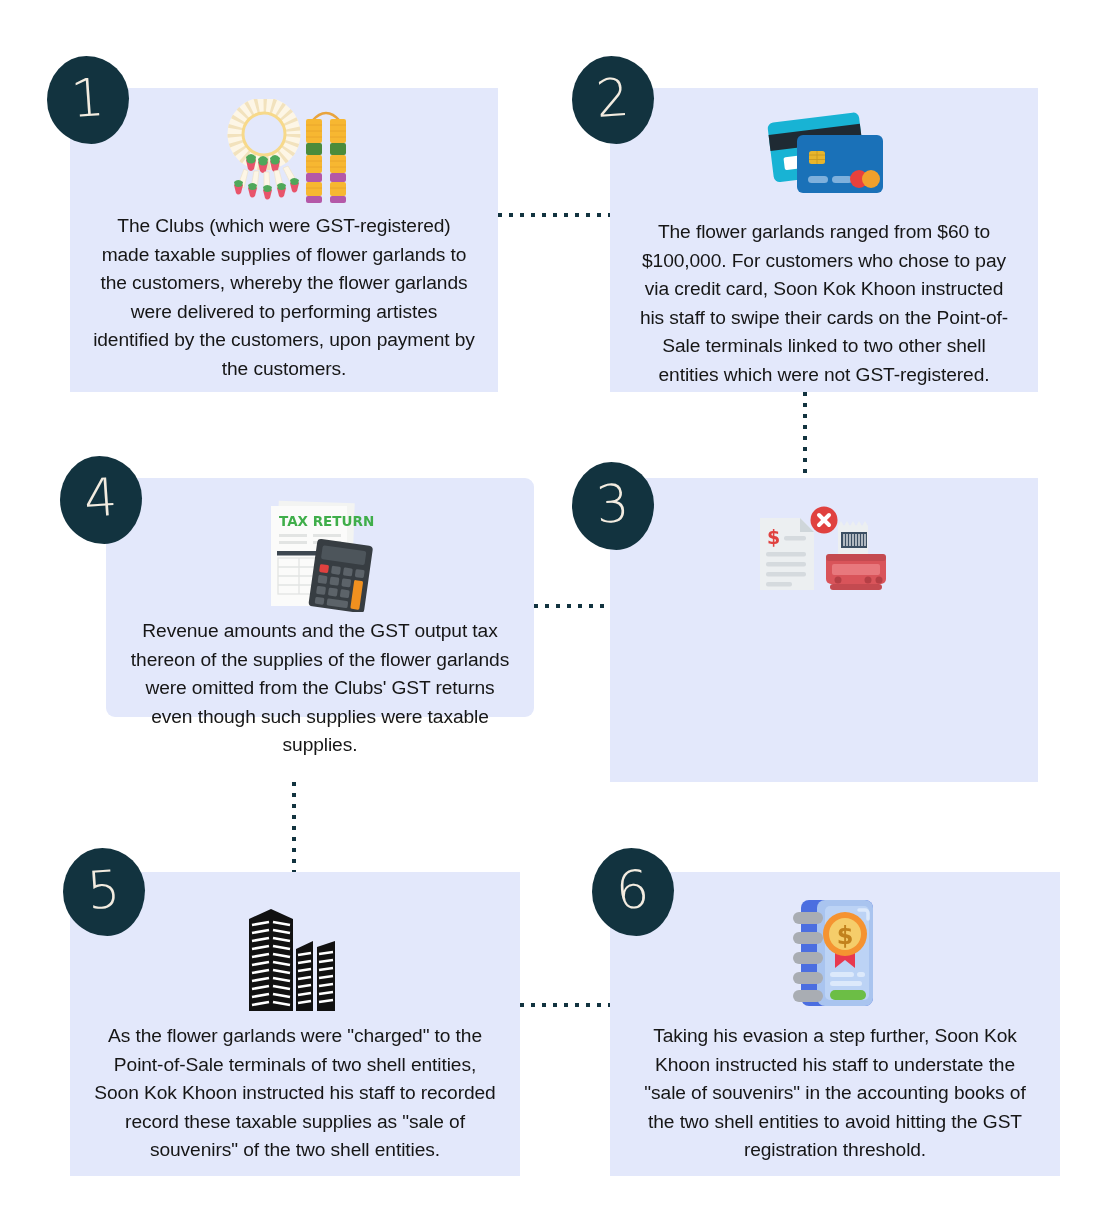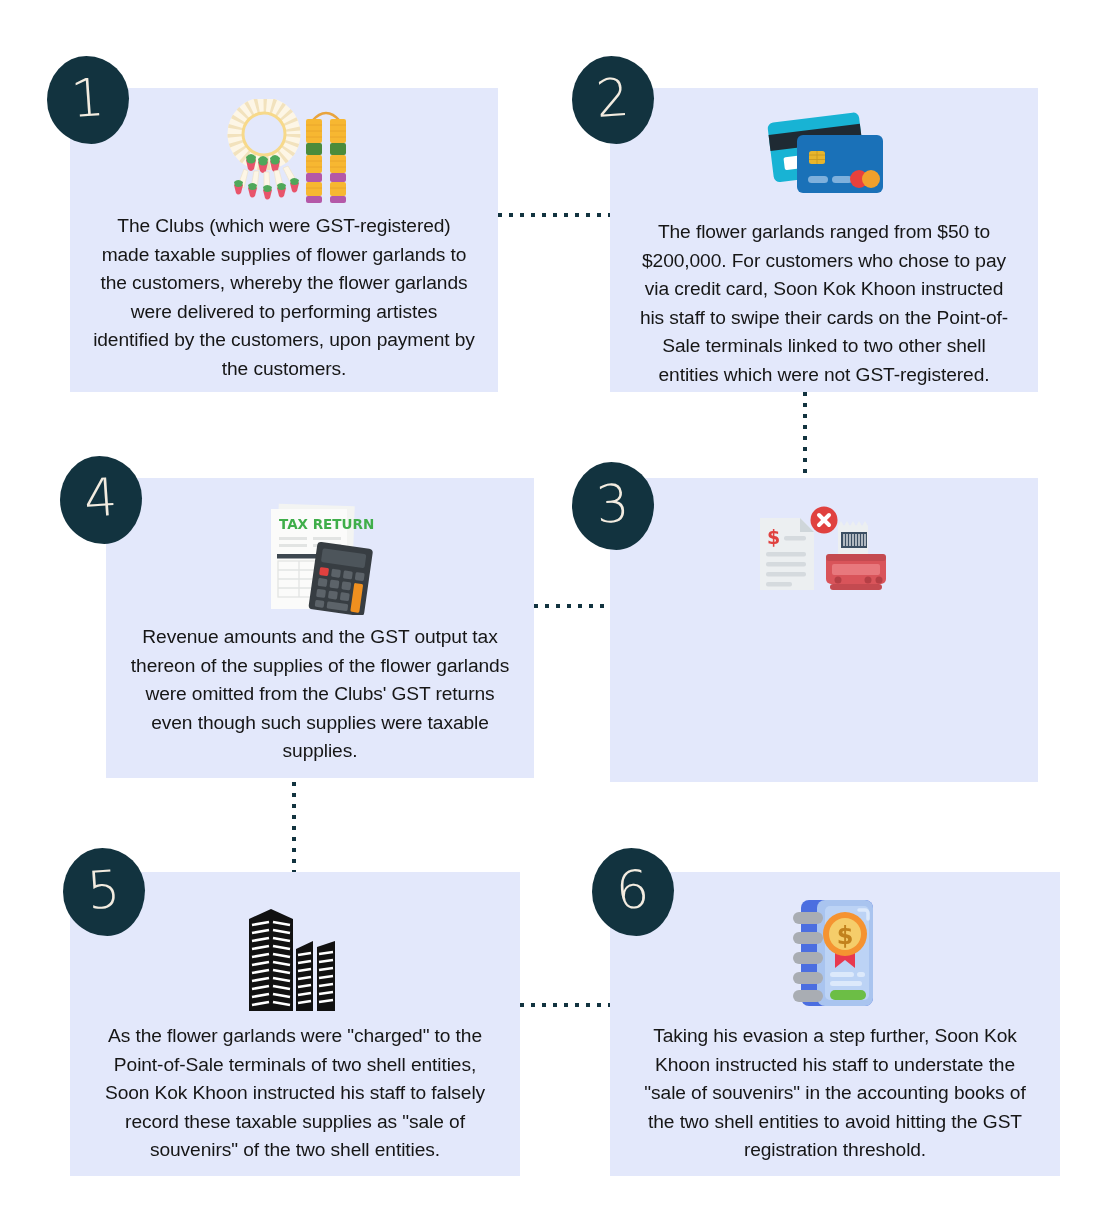--- a/index.html
+++ b/index.html
@@ -51,21 +51,21 @@
     text-align: center;
     padding: 0 22px;
     margin-top: 4px;
     letter-spacing: -0.1px;
   }
 
   
   #panel-1 { left: 70px;  top: 88px;  width: 428px; height: 304px; }
   #panel-2 { left: 610px; top: 88px;  width: 428px; height: 304px; }
   #panel-3 { left: 610px; top: 478px; width: 428px; height: 304px; }
-  #panel-4 { left: 106px; top: 478px; width: 428px; height: 300px; }
+  #panel-4 { left: 106px; top: 478px; width: 428px; height: 239px; border-radius: 9px; }
   #panel-5 { left: 70px;  top: 872px; width: 450px; height: 304px; }
   #panel-6 { left: 610px; top: 872px; width: 450px; height: 304px; }
 
   #panel-1 .panel-icon { margin-top: 10px; }
   #panel-5 .panel-icon { margin-top: 20px; height: 128px; }
   #panel-6 .panel-icon { margin-top: 18px; height: 126px; }
   #panel-4 .panel-icon { margin-top: 18px; height: 122px; }
   #panel-3 .panel-icon { margin-top: 22px; height: 104px; }
 
   #panel-5 .panel-text { margin-top: 2px; }
@@ -233,21 +233,21 @@
             <line x1="50" y1="48" x2="66" y2="48"></line>
             <line x1="50" y1="52.5" x2="66" y2="52.5"></line>
             <line x1="58" y1="44" x2="58" y2="57"></line>
           </g>
           <rect x="49" y="69" width="20" height="7" rx="3.5" fill="#7eb0dc"></rect>
           <rect x="73" y="69" width="20" height="7" rx="3.5" fill="#7eb0dc"></rect>
           <circle cx="100" cy="72" r="9" fill="#e8413c"></circle>
           <circle cx="112" cy="72" r="9" fill="#f0a02c"></circle>
         </svg>
       </div>
-      <div class="panel-text">The flower garlands ranged from $50 to $200,000. For customers who chose to pay via credit card, Soon Kok Khoon instructed his staff to swipe their cards on the Point-of-Sale terminals linked to two other shell entities which were not GST-registered.</div>
+      <div class="panel-text">The flower garlands ranged from $60 to $100,000. For customers who chose to pay via credit card, Soon Kok Khoon instructed his staff to swipe their cards on the Point-of-Sale terminals linked to two other shell entities which were not GST-registered.</div>
     </div>
   </div>
   <div class="num-badge" id="badge-2">
     <span class="num-glyph">2</span>
   </div>
 
   <div class="panel" id="panel-3">
     <div class="panel-inner">
       <div class="panel-icon">
         <svg width="152" height="96" viewBox="0 0 152 96" xmlns="http://www.w3.org/2000/svg">
@@ -395,21 +395,21 @@
             <line x1="74" y1="57" x2="88" y2="55"></line>
               <line x1="74" y1="65" x2="88" y2="63"></line>
             <line x1="74" y1="73" x2="88" y2="71"></line>
               <line x1="74" y1="81" x2="88" y2="79"></line>
             <line x1="74" y1="89" x2="88" y2="87"></line>
               <line x1="74" y1="97" x2="88" y2="95"></line>
             <line x1="74" y1="105" x2="88" y2="103"></line>
           </g>
         </svg>
       </div>
-      <div class="panel-text">As the flower garlands were "charged" to the Point-of-Sale terminals of two shell entities, Soon Kok Khoon instructed his staff to falsely record these taxable supplies as "sale of souvenirs" of the two shell entities.</div>
+      <div class="panel-text">As the flower garlands were "charged" to the Point-of-Sale terminals of two shell entities, Soon Kok Khoon instructed his staff to recorded record these taxable supplies as "sale of souvenirs" of the two shell entities.</div>
     </div>
   </div>
   <div class="num-badge" id="badge-5">
     <span class="num-glyph">5</span>
   </div>
 
   <div class="panel" id="panel-6">
     <div class="panel-inner">
       <div class="panel-icon">
         <svg width="112" height="118" viewBox="0 0 112 118" xmlns="http://www.w3.org/2000/svg">

